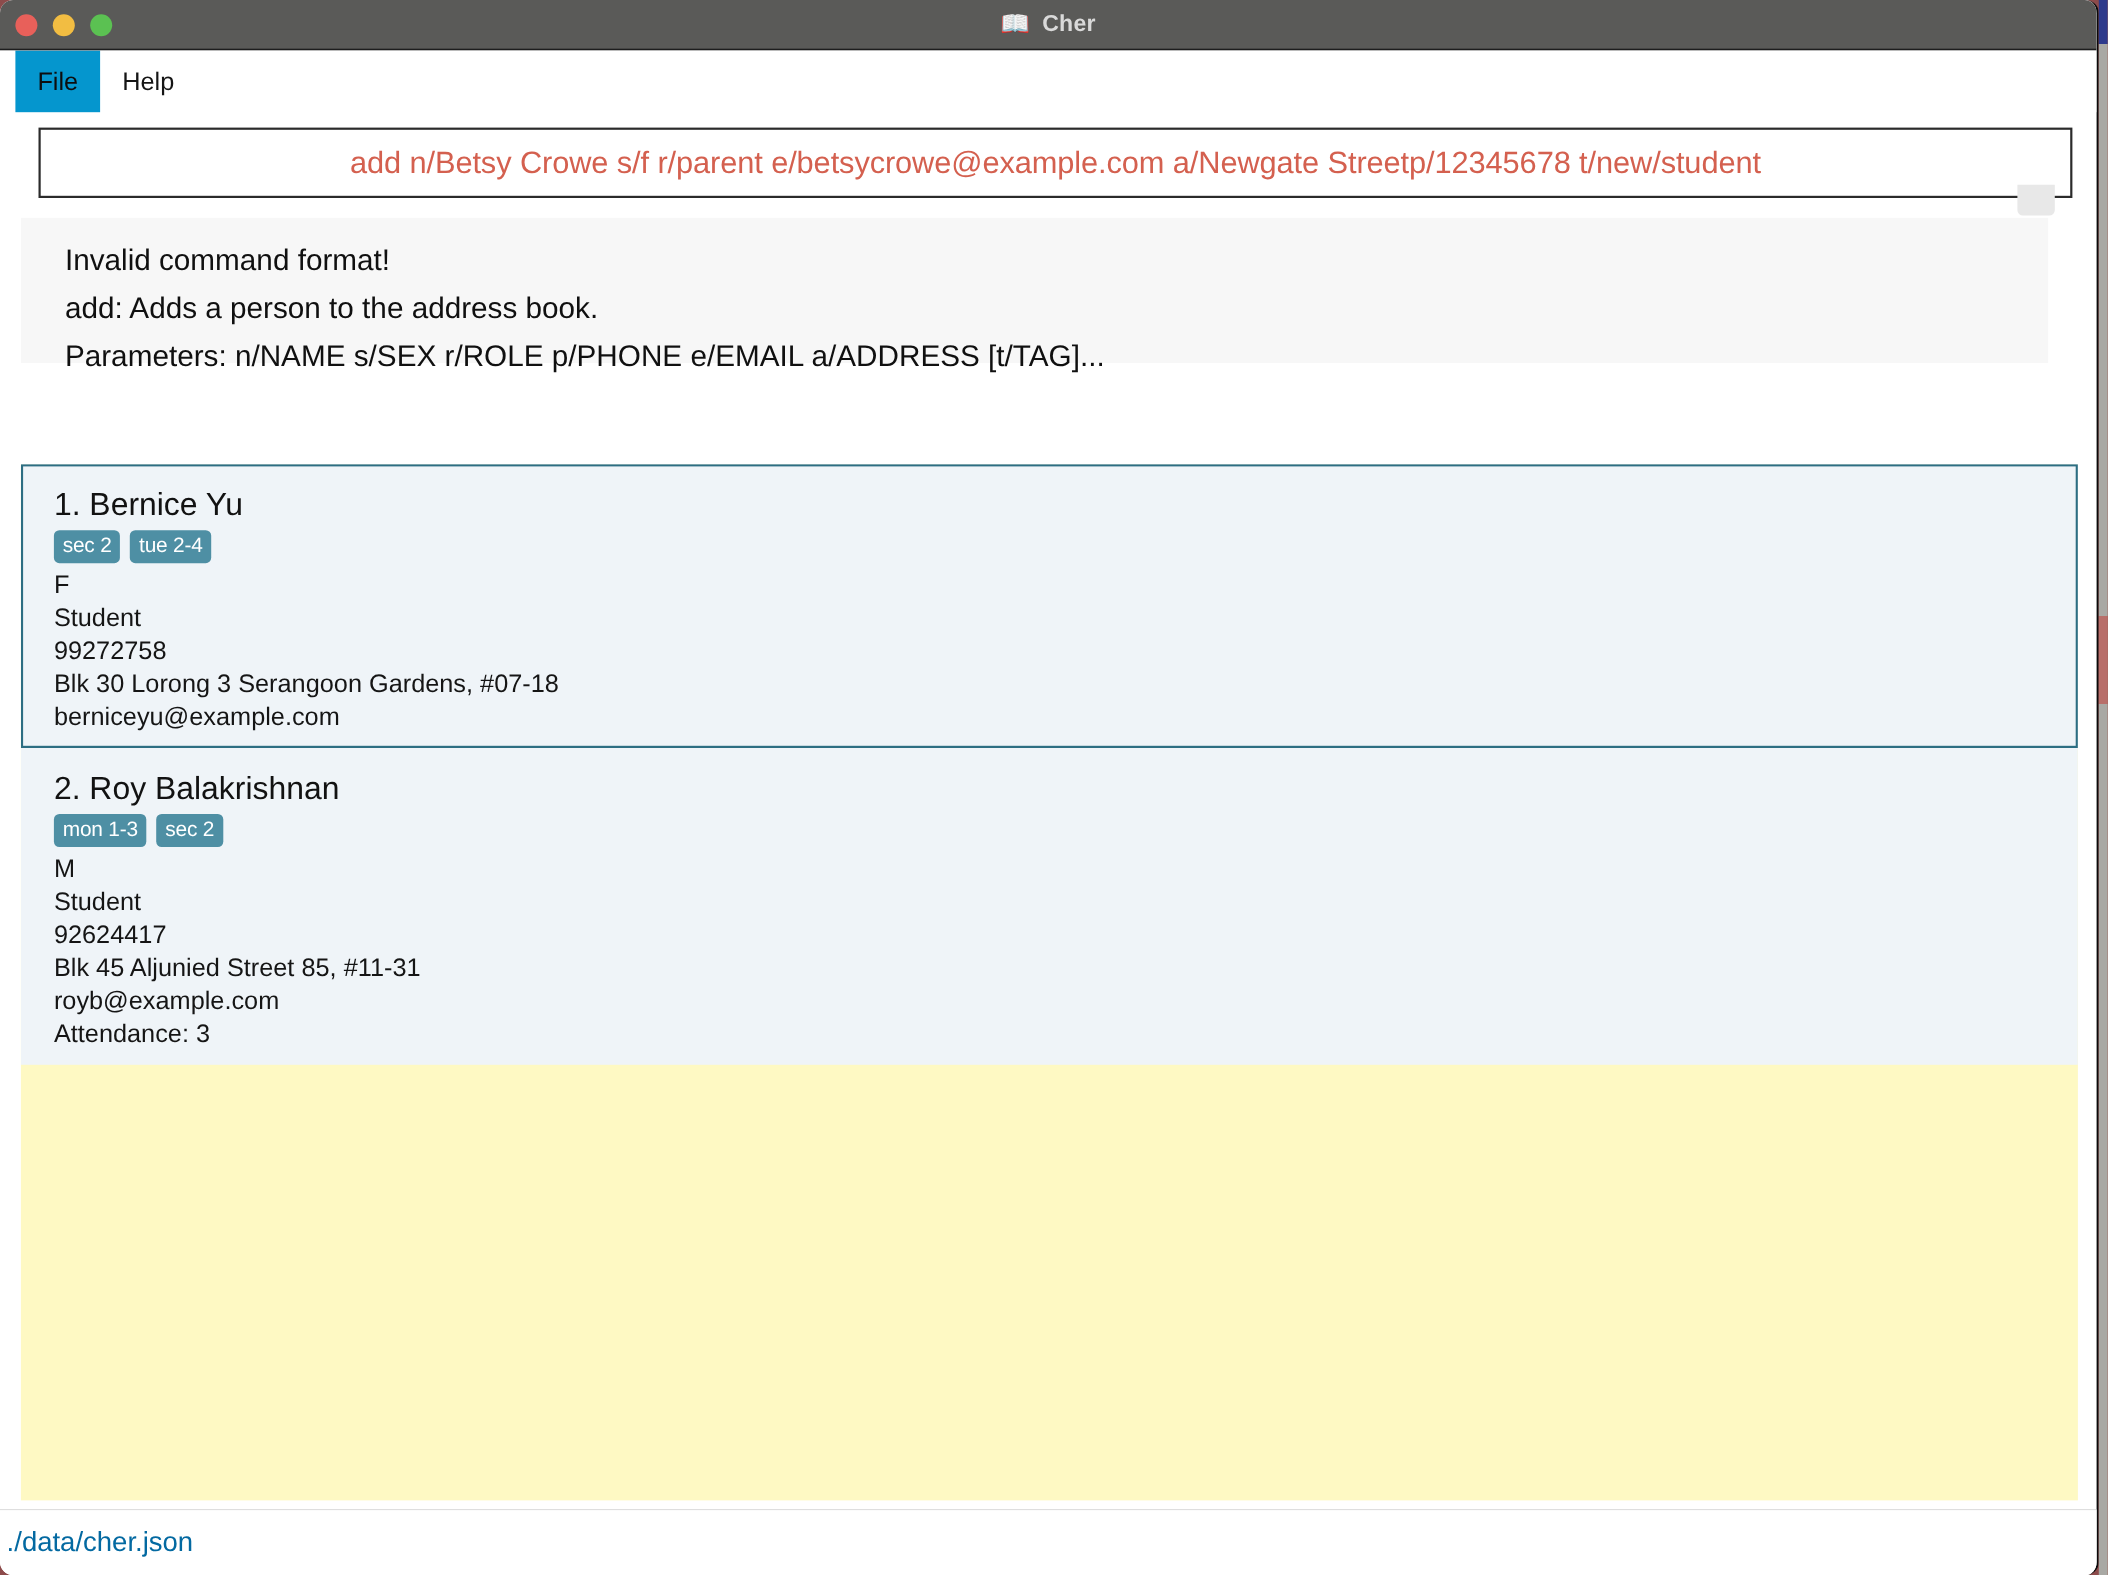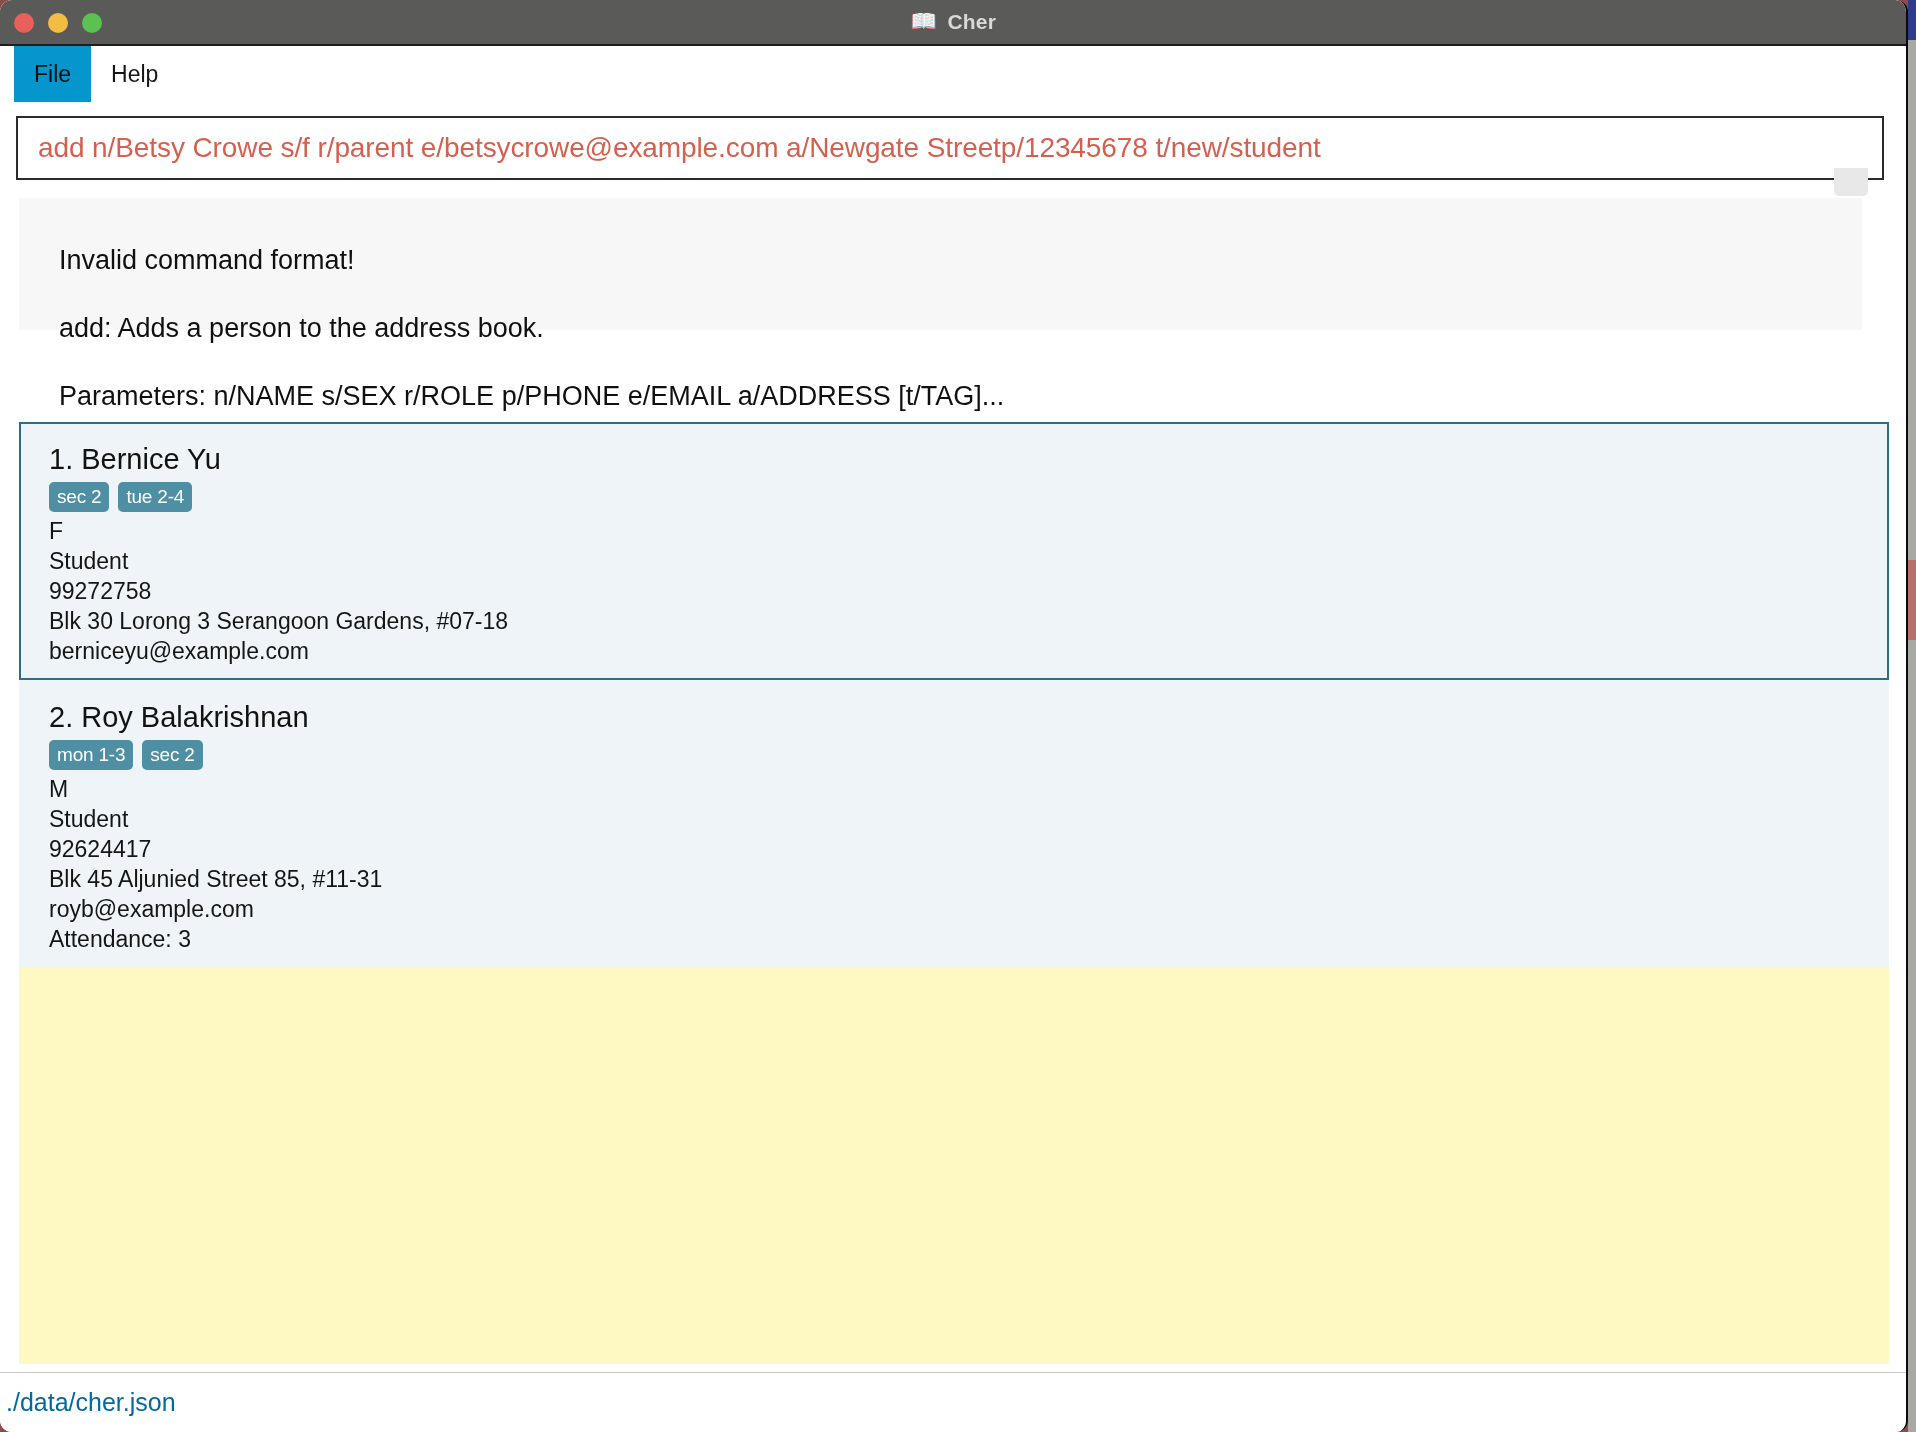--- a/index.html
+++ b/index.html
@@ -73,27 +73,28 @@
     font-size: 23px;
     color: #151515;
   }
   .menu-item.active {
     background: #0596ce;
     color: #0d0d0d;
   }
 
   
   #command-box {
-    margin: 14px 22px 0 16px;
+    margin: 14px 22px 0 35px;
     height: 64px;
     border: 2px solid #2b2b2b;
     background: #ffffff;
     display: flex;
     align-items: center;
     padding: 0 20px;
+    justify-content: center;
   }
   #command-input {
     font-size: 28px;
     color: #d4604f;
     white-space: nowrap;
     letter-spacing: -0.1px;
   }
 
   
   #result-area {
@@ -102,21 +103,20 @@
     width: 1843px;
     height: 132px;
     background: #f7f7f7;
     padding: 16px 0 0 40px;
   }
   .result-line {
     font-size: 27px;
     line-height: 44px;
     color: #101010;
     white-space: nowrap;
-    margin-top: 24px;
   }
   #result-scroll-corner {
     position: absolute;
     left: 1834px;
     top: 168px;
     width: 34px;
     height: 28px;
     background: #e8e8e8;
     border-radius: 0 0 5px 5px;
   }

